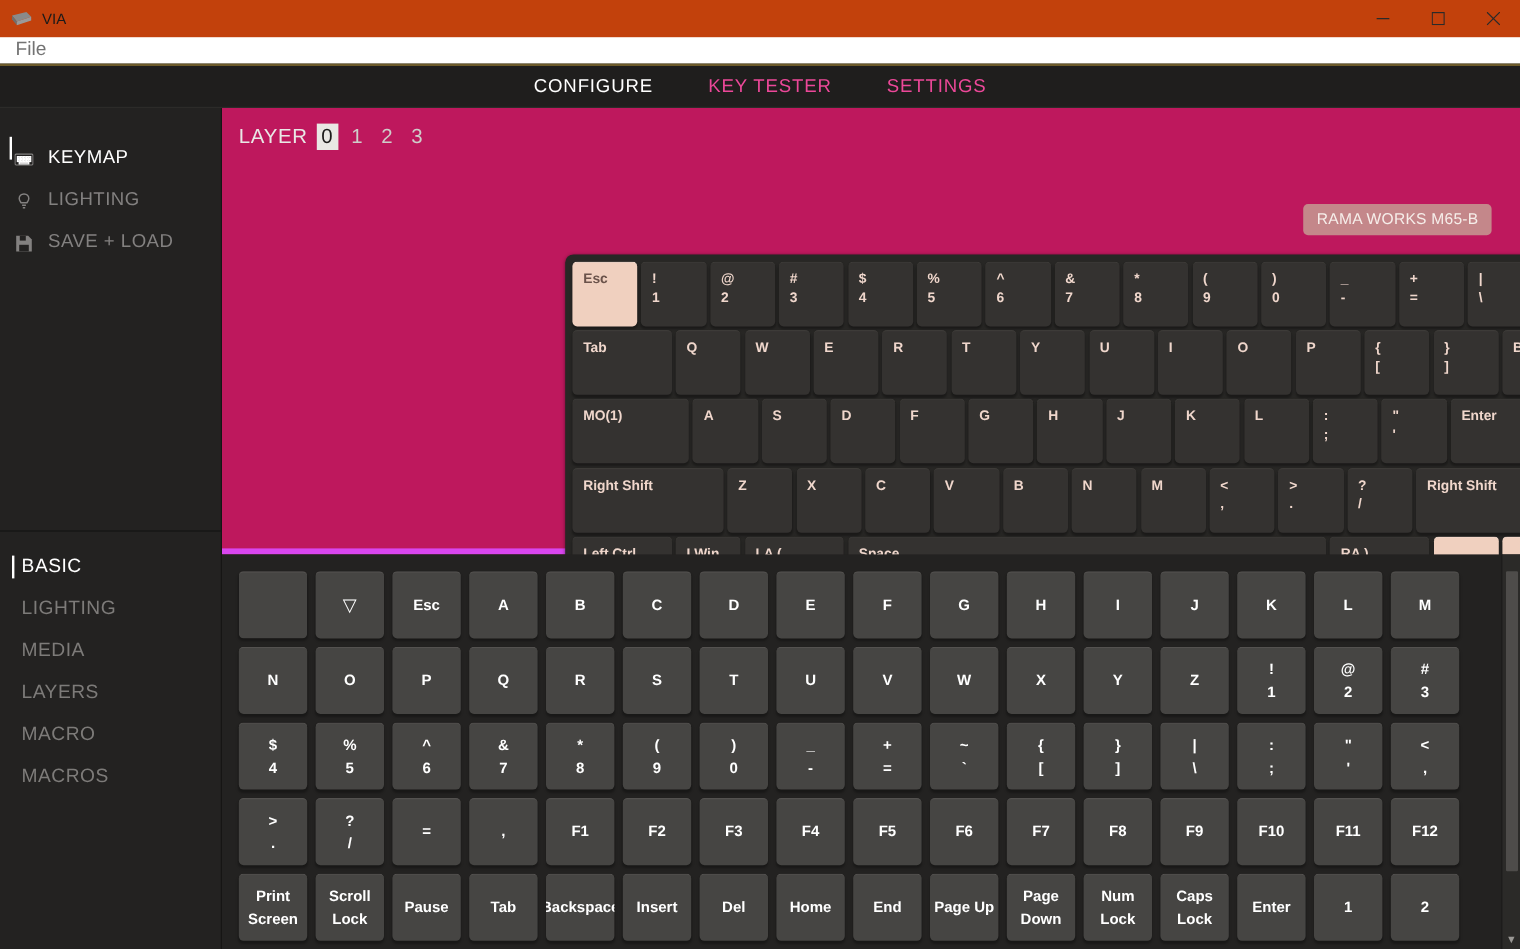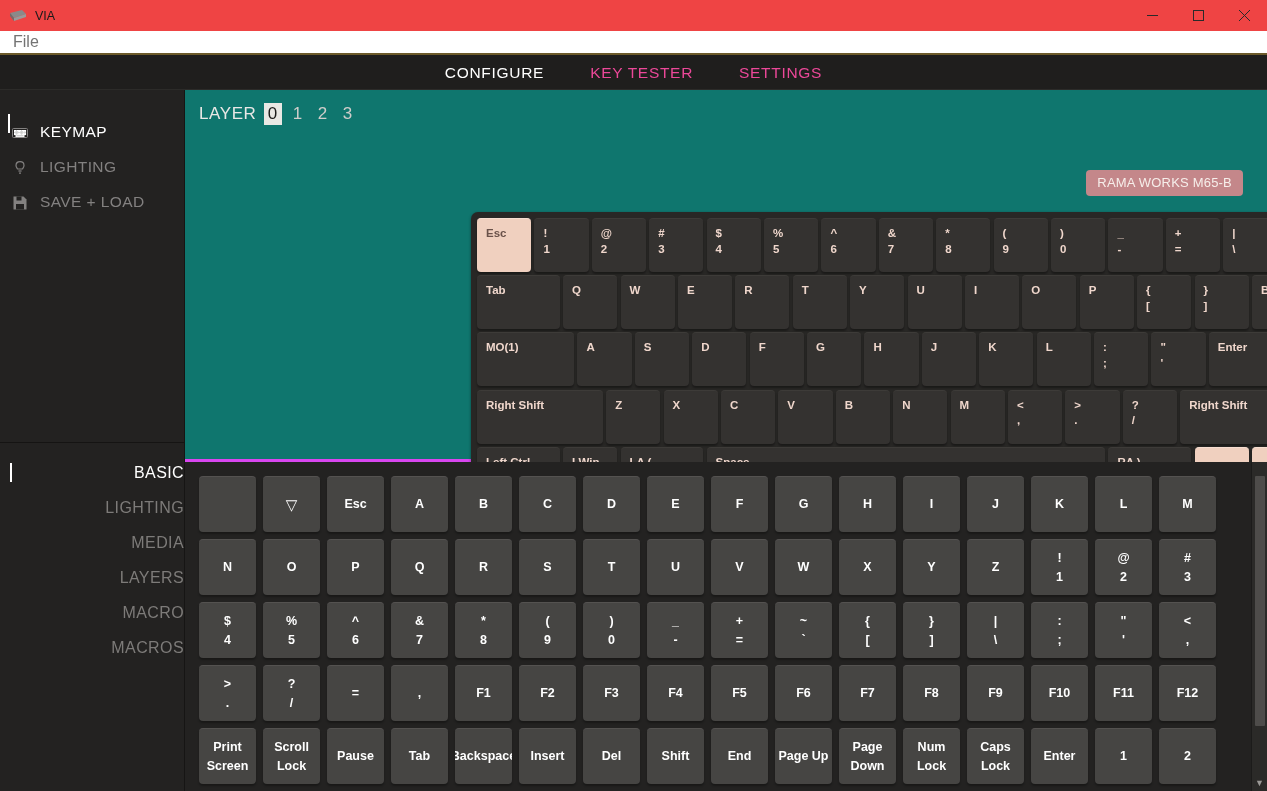--- a/index.html
+++ b/index.html
@@ -5,21 +5,21 @@
   * { box-sizing: border-box; margin: 0; padding: 0; }
   html, body {
     width: 1267px; height: 791px;
     background: #ffffff;
     font-family: "Liberation Sans", sans-serif;
     overflow: hidden;
   }
 
   
   #titlebar {
-    height: 31px; background: #ef4444;
+    height: 31px; background: #c2410c;
     display: flex; align-items: center;
     position: relative;
   }
   #title-left { display: flex; align-items: center; padding-left: 9px; gap: 8px; }
   #app-icon { width: 18px; height: 14px; position: relative; }
   #app-title { font-size: 12.5px; color: #1a1a1a; }
   #win-controls { position: absolute; right: 0; top: 0; height: 31px; display: flex; }
   .win-btn {
     width: 46px; height: 31px; display: flex; align-items: center; justify-content: center;
     font-size: 13px; color: #111; background: transparent;
@@ -75,39 +75,38 @@
   .menu-icon { width: 19px; display: flex; align-items: center; justify-content: center; }
   .menu-icon svg { display: block; }
   .menu-label { font-size: 15.5px; letter-spacing: .4px; color: #838180; }
   .menu-item.active .menu-label { color: #ffffff; }
   .menu-item.active .menu-icon svg { stroke: #ffffff; fill: #ffffff; }
 
   #left-divider { height: 1px; background: #151413; margin-top: 231px; }
 
   #cat-list { padding-top: 12px; }
   .cat-item {
-    height: 35px; display: flex; align-items: center; 
+    height: 35px; display: flex; align-items: center; padding-left: 18px;
     position: relative;
-    justify-content: flex-end;
   }
   .cat-item .sel-bar {
     position: absolute; left: 10px; top: 8px; width: 2px; height: 19px;
     background: #ffffff; display: none;
   }
   .cat-item.active .sel-bar { display: block; }
   .cat-label { font-size: 16px; letter-spacing: .4px; color: #7d7b79; }
   .cat-item.active .cat-label { color: #ffffff; }
 
   
   #rightcol { flex: 1; display: flex; flex-direction: column; min-width: 0; }
 
   
   #keymap-pane {
-    height: 394px; background: #0f766e; position: relative;
-    border-bottom: 3px solid #d946ef;
+    height: 394px; background: #be185d; position: relative;
+    border-bottom: 5px solid #d946ef;
   }
   #layer-row {
     display: flex; align-items: center; gap: 7px;
     padding: 13px 0 0 14px;
   }
   #layer-word { font-size: 17px; color: #e9e8e6; letter-spacing: .6px; }
   .layer-num {
     font-size: 17px; color: #cfcdca; width: 18px; height: 22px;
     display: flex; align-items: center; justify-content: center;
   }
@@ -482,21 +481,21 @@
             <div class="pk-row">
               <div class="pk-key">Print
 Screen</div>
               <div class="pk-key">Scroll
 Lock</div>
               <div class="pk-key">Pause</div>
               <div class="pk-key">Tab</div>
               <div class="pk-key">Backspace</div>
               <div class="pk-key">Insert</div>
               <div class="pk-key">Del</div>
-              <div class="pk-key">Shift</div>
+              <div class="pk-key">Home</div>
               <div class="pk-key">End</div>
               <div class="pk-key">Page Up</div>
               <div class="pk-key">Page
 Down</div>
               <div class="pk-key">Num
 Lock</div>
               <div class="pk-key">Caps
 Lock</div>
               <div class="pk-key">Enter</div>
               <div class="pk-key">1</div>

